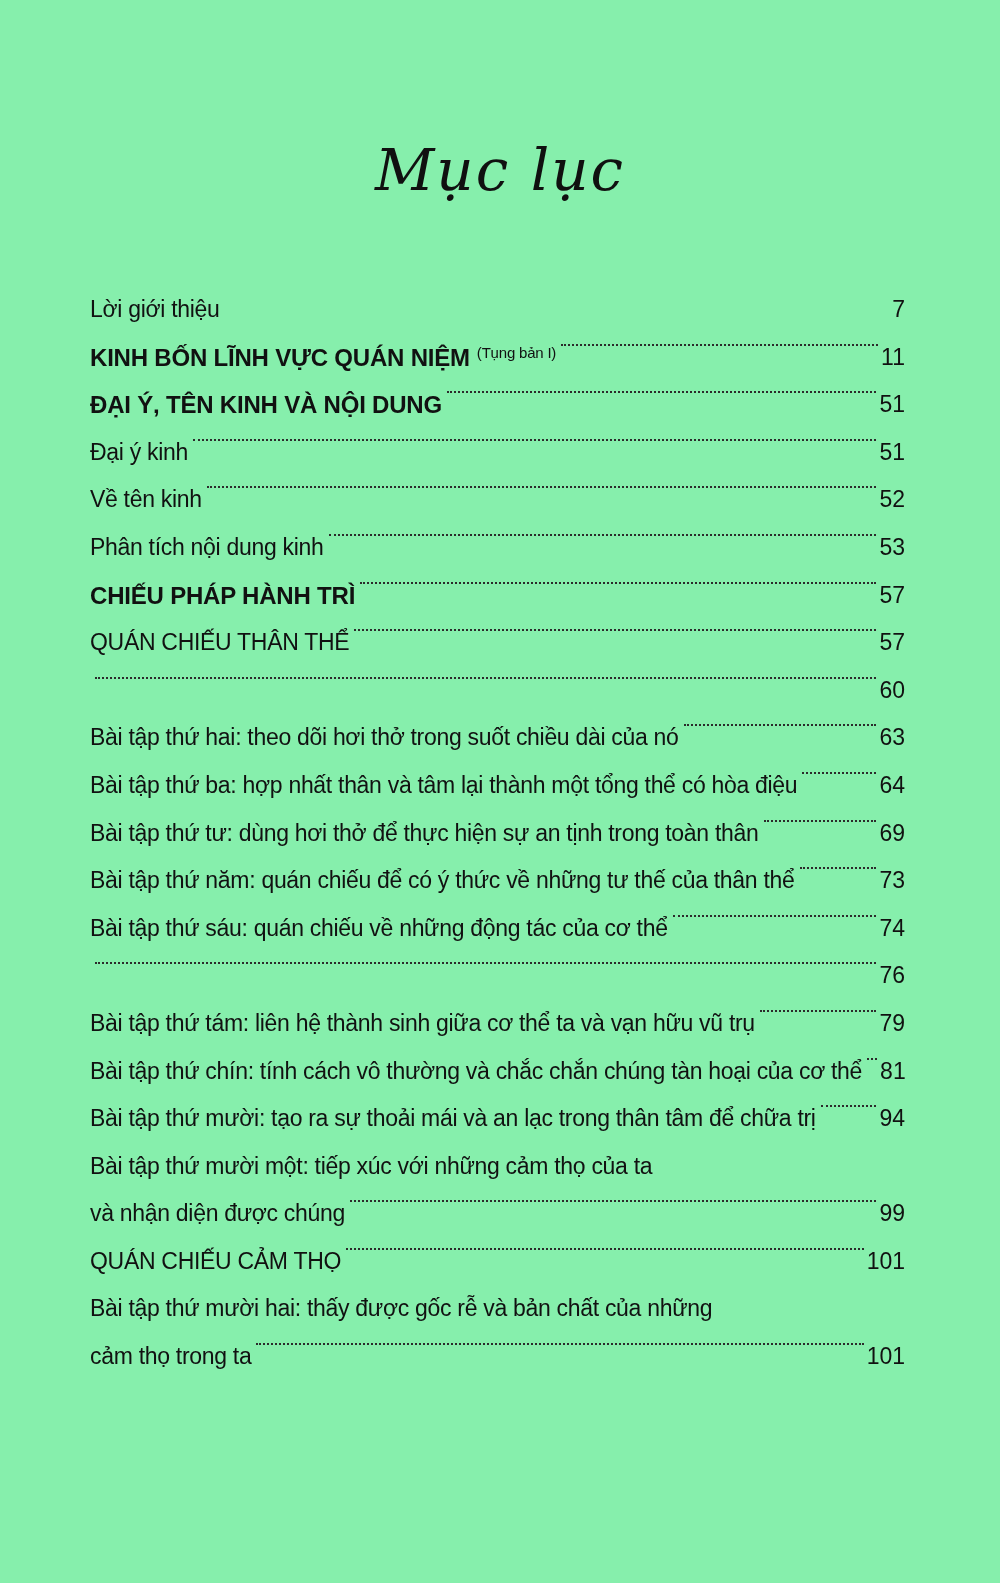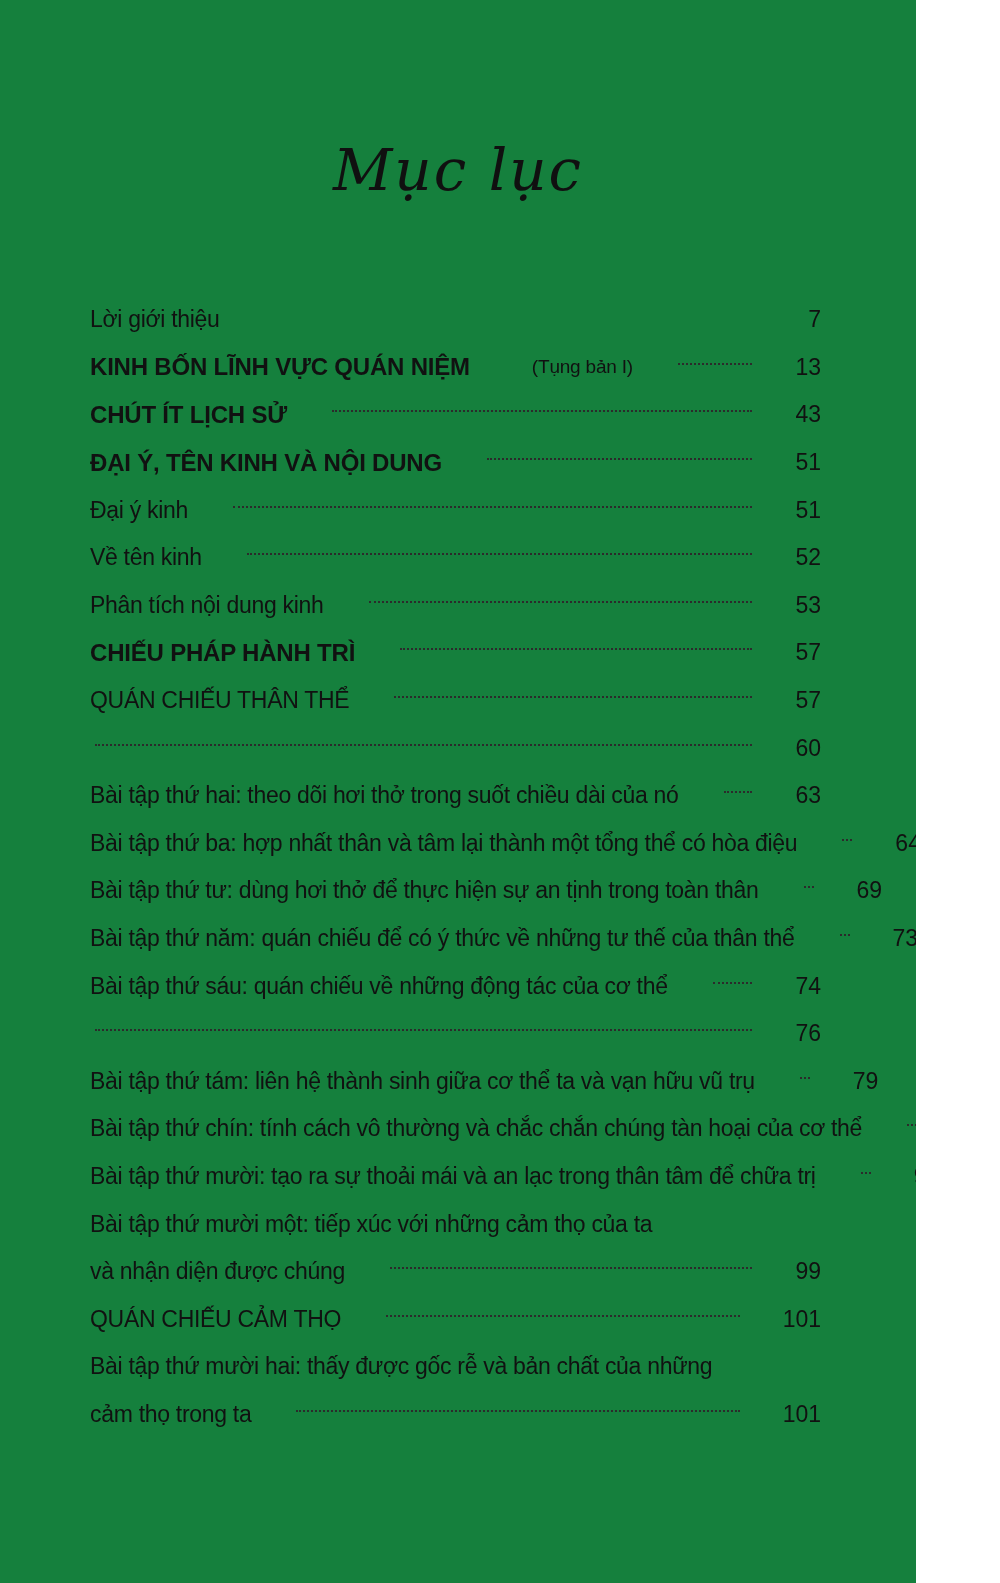--- a/index.html
+++ b/index.html
@@ -2,23 +2,23 @@
 <html><head>
 <meta charset="utf-8">
 <style>
   html, body {
     margin: 0;
     padding: 0;
     background: #ffffff;
   }
   .sheet {
     position: relative;
-    width: 916px;
+    width: 1000px;
     height: 1583px;
-    background: #15803d;
+    background: #86efac;
     color: #111111;
     font-family: "Liberation Sans", sans-serif;
     overflow: hidden;
     text-decoration: underline;
   }
   .title {
     position: absolute;
     top: 136px;
     left: 0;
     width: 100%;
@@ -31,40 +31,39 @@
     color: #101010;
   }
   .entries {
     position: absolute;
     top: 296px;
     left: 90px;
     right: 95px;
   }
   .row {
     display: flex;
-    align-items: center;
+    align-items: flex-start;
     height: 47.6px;
     font-size: 23px;
     letter-spacing: -0.3px;
     white-space: nowrap;
-    gap: 40px;
   }
   .row.bold {
     font-weight: 700;
     font-size: 24px;
     letter-spacing: -0.2px;
   }
   .label {
     flex: 0 0 auto;
   }
   .suffix {
     flex: 0 0 auto;
     font-weight: 400;
-    font-size: 19px;
-    margin-left: 22px;
+    font-size: 15px;
+    margin-left: 7px;
     padding-bottom: 1px;
   }
   .dots {
     flex: 1 1 auto;
     min-width: 10px;
     border-bottom: 2.5px dotted #2b2b2b;
     margin: 0 3px 7px 5px;
   }
   .gap {
     flex: 1 1 auto;
@@ -85,26 +84,21 @@
   <div class="entries">
       <div class="row">
         <span class="label">Lời giới thiệu</span>
         <span class="gap"></span>
         <span class="pnum">7</span>
       </div>
       <div class="row bold">
         <span class="label">KINH BỐN LĨNH VỰC QUÁN NIỆM</span>
         <span class="suffix">(Tụng bản I)</span>
         <span class="dots"></span>
-        <span class="pnum">13</span>
-      </div>
-      <div class="row bold">
-        <span class="label">CHÚT ÍT LỊCH SỬ</span>
-        <span class="dots"></span>
-        <span class="pnum">43</span>
+        <span class="pnum">11</span>
       </div>
       <div class="row bold">
         <span class="label">ĐẠI Ý, TÊN KINH VÀ NỘI DUNG</span>
         <span class="dots"></span>
         <span class="pnum">51</span>
       </div>
       <div class="row">
         <span class="label">Đại ý kinh</span>
         <span class="dots"></span>
         <span class="pnum">51</span>

